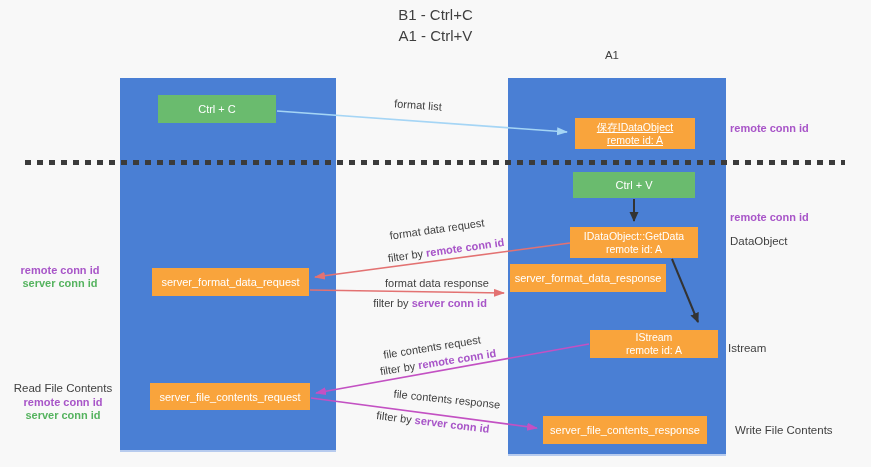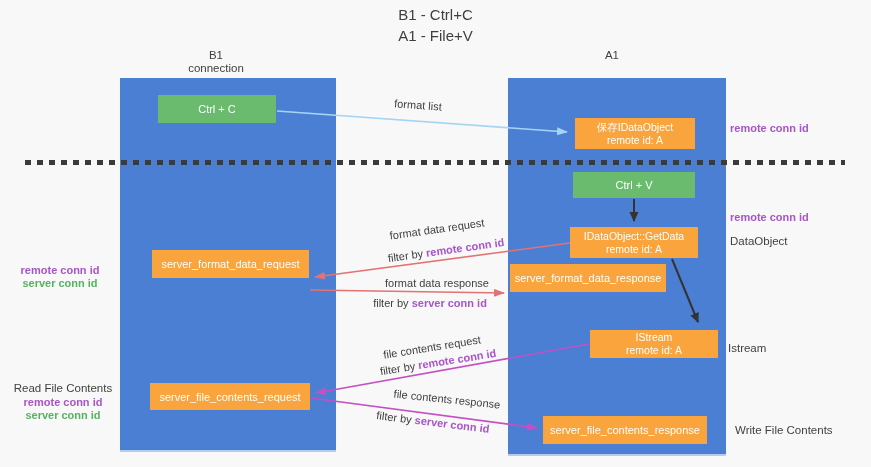--- a/index.html
+++ b/index.html
@@ -59,55 +59,51 @@
   .fl-red  { fill: var(--arrow-red, #e37272); }
   .fl-mag  { fill: var(--arrow-magenta, #c351c3); }
 </style>
 </head>
 <body>
 
 <div class="canvas">
 
   <div class="title">
     <div>B1 - Ctrl+C</div>
-    <div>A1 - File+V</div>
+    <div>A1 - Ctrl+V</div>
   </div>
 
-  <div class="hdr hdr-left">
-    <div>B1</div>
-    <div>connection</div>
-  </div>
   <div class="hdr hdr-right">
     <div>A1</div>
   </div>
 
   <div class="lifeline lifeline-left"></div>
   <div class="lifeline lifeline-right"></div>
 
   <div class="dashline"></div>
 
   <div class="box green" style="left:158px; top:95px; width:118px; height:28px;">
     <div>Ctrl + C</div>
   </div>
 
-  <div class="box orange two-line" style="left:575px; top:118px; width:120px; height:31px;">
+  <div class="box orange two-line" style="left:575px; top:118px; width:120px; height:31px;text-decoration:underline;">
     <div>保存IDataObject</div>
     <div>remote id: A</div>
   </div>
 
   <div class="box green" style="left:573px; top:172px; width:122px; height:26px;">
     <div>Ctrl + V</div>
   </div>
 
   <div class="box orange two-line" style="left:570px; top:227px; width:128px; height:31px;">
     <div>IDataObject::GetData</div>
     <div>remote id: A</div>
   </div>
 
-  <div class="box orange" style="left:152px; top:250px; width:157px; height:28px;">
+  <div class="box orange" style="left:152px; top:268px; width:157px; height:28px;">
     <div>server_format_data_request</div>
   </div>
 
   <div class="box orange" style="left:510px; top:264px; width:156px; height:28px;">
     <div>server_format_data_response</div>
   </div>
 
   <div class="box orange two-line" style="left:590px; top:330px; width:128px; height:28px;">
     <div>IStream</div>
     <div>remote id: A</div>

